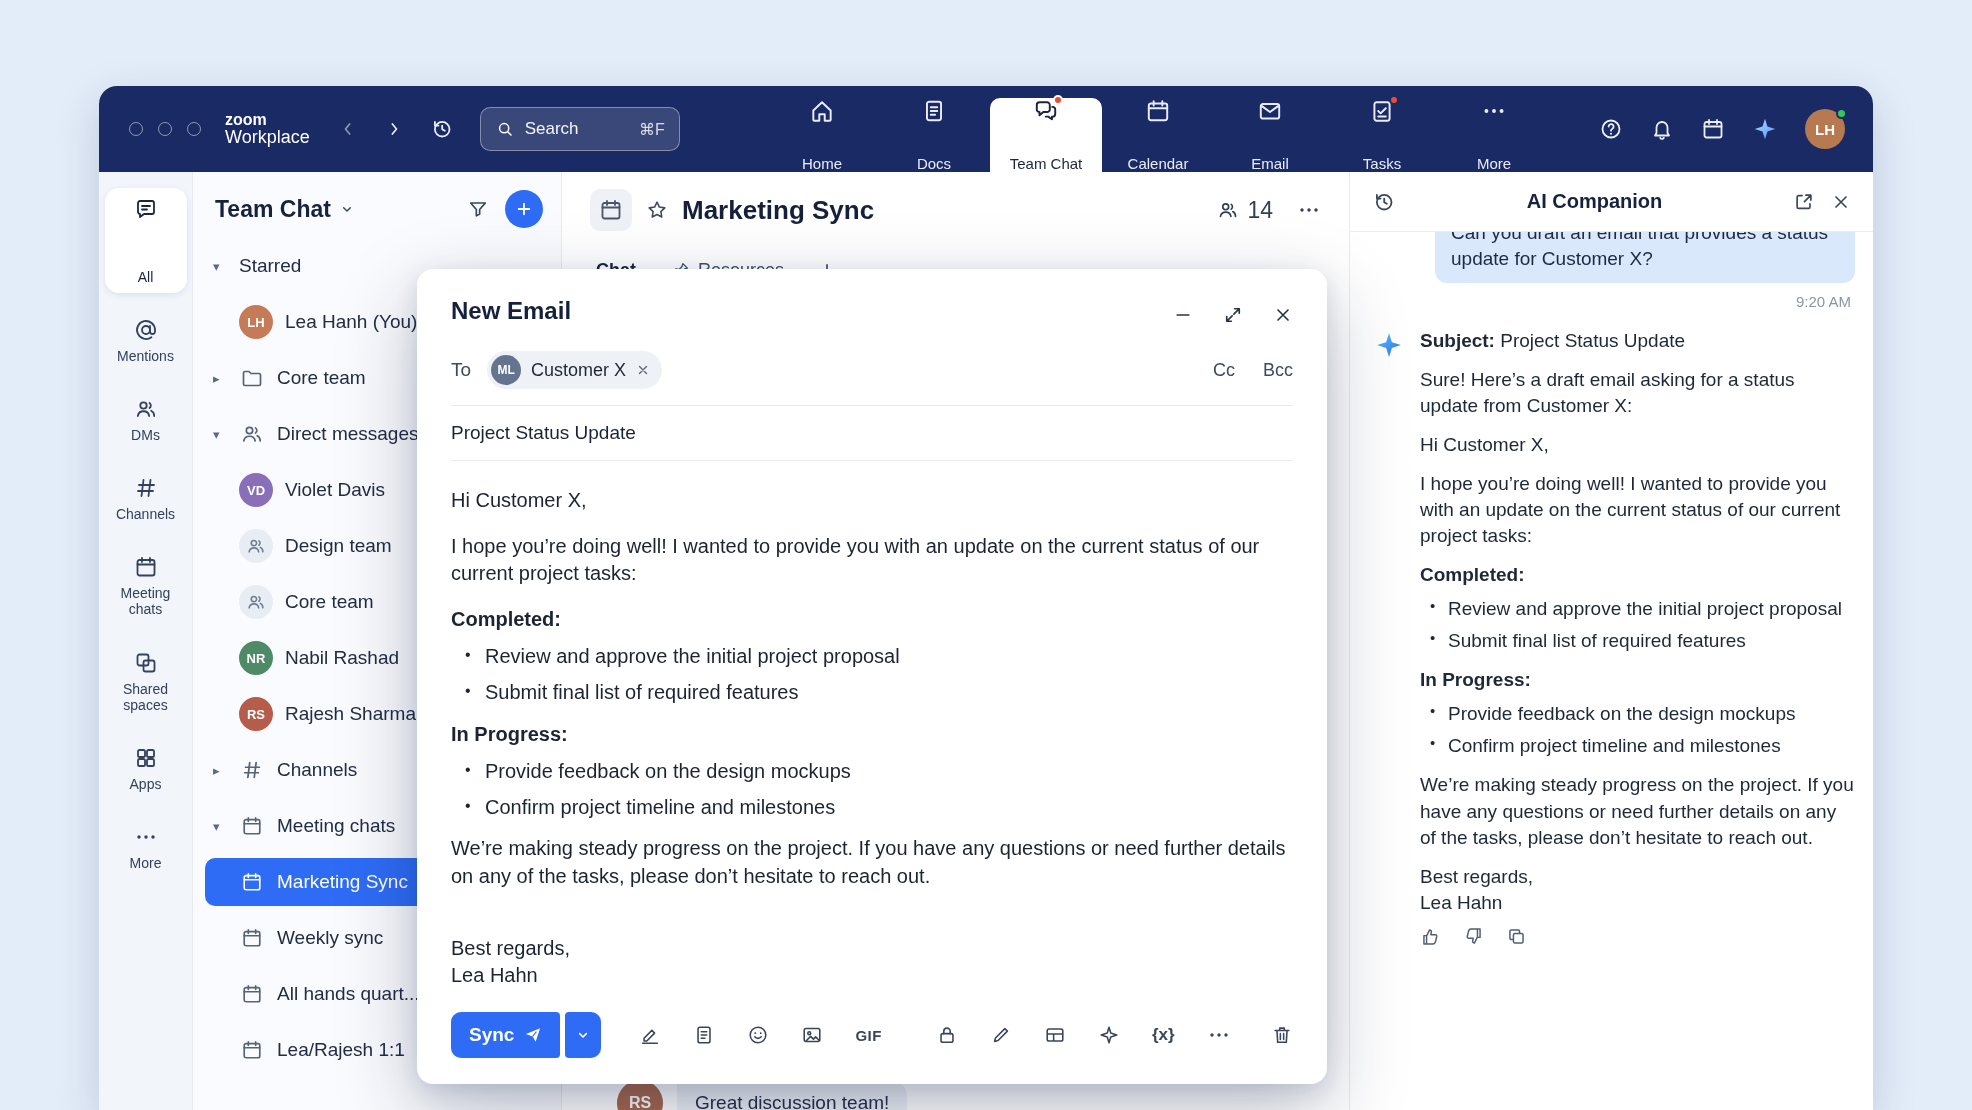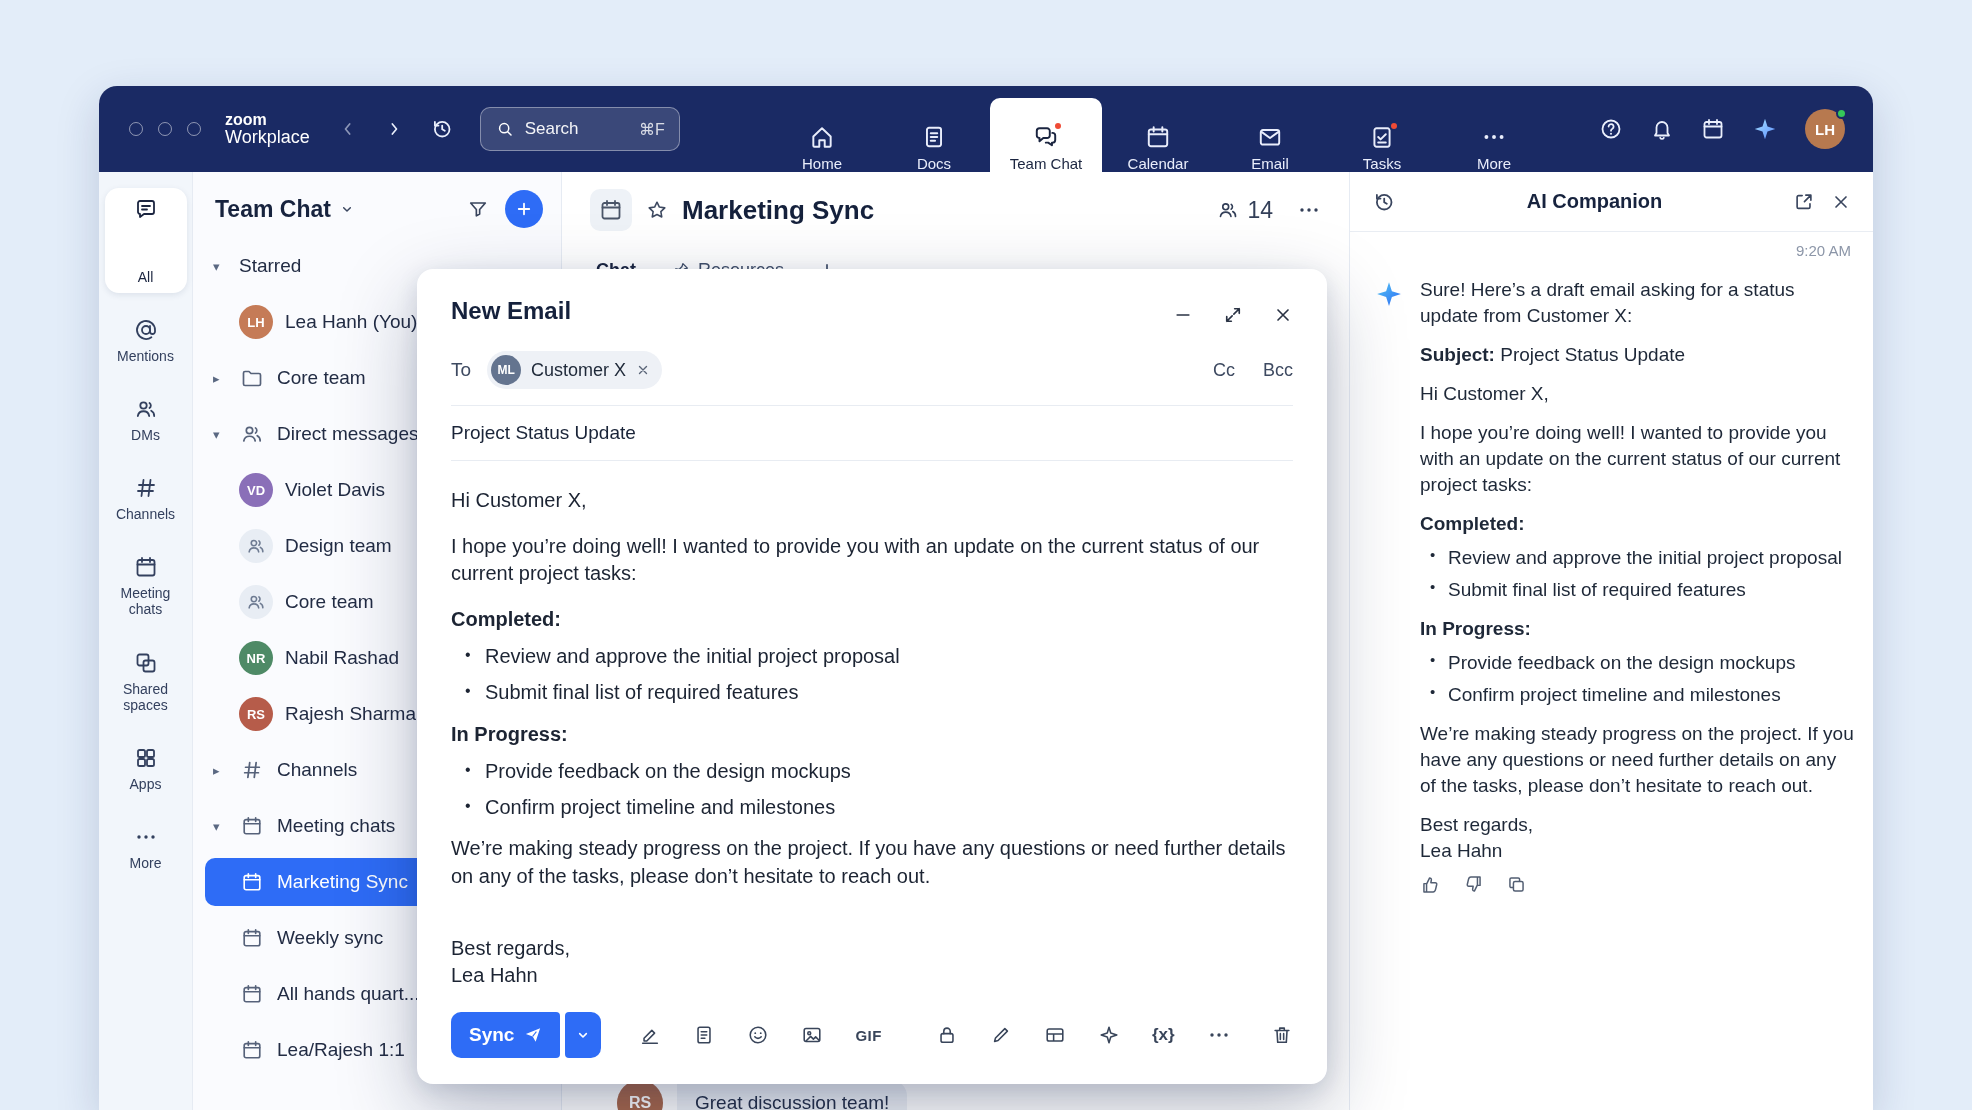--- a/index.html
+++ b/index.html
@@ -22,21 +22,21 @@
   .hist-nav { display:flex; align-items:center; gap:26px; margin-right:26px; }
   .hnav { color:#EAEFFC; cursor:pointer; }
   .hnav.back { opacity:.55; }
   .search { width:200px; height:44px; background:rgba(255,255,255,.14);
             border:1px solid rgba(255,255,255,.38); border-radius:10px;
             display:flex; align-items:center; gap:10px; padding:0 14px; }
   .search-ph { flex:1; font-size:17px; color:rgba(255,255,255,.95); }
   .search-kbd { font-size:16px; color:rgba(255,255,255,.8); }
   .nav { position:absolute; left:667px; top:0; height:86px; display:flex; }
   .nav-item { width:112px; margin-top:12px; height:74px; border-radius:10px 10px 0 0;
-              display:flex; flex-direction:column; align-items:center; justify-content:flex-end;
+              display:flex; flex-direction:column; align-items:center; justify-content:space-between;
               gap:5px; color:#E9EDFB; font-size:15px; cursor:pointer; }
   .nav-item.active { background:#fff; color:#1B2540; }
   .nav-ic { position:relative; display:block; }
   .red-dot { position:absolute; top:-3px; right:-4px; width:10px; height:10px;
              border-radius:50%; background:#EF4B35; border:2px solid #1A2A64; }
   .nav-item.active .red-dot { border-color:#fff; }
   .tb-right { position:absolute; right:28px; top:0; height:86px; display:flex; align-items:center; gap:27px; }
   .tb-ic { color:#EAEFFC; cursor:pointer; }
   .tb-avatar { width:40px; height:40px; border-radius:50%; background:#B7794F; position:relative;
                display:flex; align-items:center; justify-content:center; font-size:15px; font-weight:700; color:#fff; }
@@ -606,36 +606,37 @@
               <path d="M14 4.5h5.5V10M19.2 4.8 12.5 11.5"></path>
             </svg>
         </span>
         <span class="ai-hbtn">
           <svg width="20" height="20" viewBox="0 0 24 24" fill="none" stroke="currentColor" stroke-width="2" stroke-linecap="round">
               <path d="m6 6 12 12M18 6 6 18"></path>
             </svg>
         </span>
       </div>
       <div class="ai-body">
+        <div class="user-bubble">Can you draft an email that provides a status update for Customer X?</div>
         <div class="msg-time">9:20 AM</div>
         <div class="ai-response">
           <span class="ai-spark">
             <svg width="30" height="30" viewBox="0 0 24 24">
                 <defs>
                   <linearGradient id="sg2" x1="0" y1="0" x2="1" y2="1">
                     <stop offset="0" stop-color="#55C8F5"></stop>
                     <stop offset="1" stop-color="#2E6CF6"></stop>
                   </linearGradient>
                 </defs>
                 <path fill="url(#sg2)" d="M12 2.5 14.3 9.7 21.5 12 14.3 14.3 12 21.5 9.7 14.3 2.5 12 9.7 9.7z"></path>
               </svg>
           </span>
           <div class="ai-text">
+            <p><span class="b">Subject:</span> <span>Project Status Update</span></p>
             <p>Sure! Here’s a draft email asking for a status update from Customer X:</p>
-            <p><span class="b">Subject:</span> <span>Project Status Update</span></p>
             <p>Hi Customer X,</p>
             <p>I hope you’re doing well! I wanted to provide you with an update on the current status of our current project tasks:</p>
             <p class="b tight">Completed:</p>
             <ul class="blist">
               <li>Review and approve the initial project proposal</li>
               <li>Submit final list of required features</li>
             </ul>
             <p class="b tight">In Progress:</p>
             <ul class="blist">
               <li>Provide feedback on the design mockups</li>

